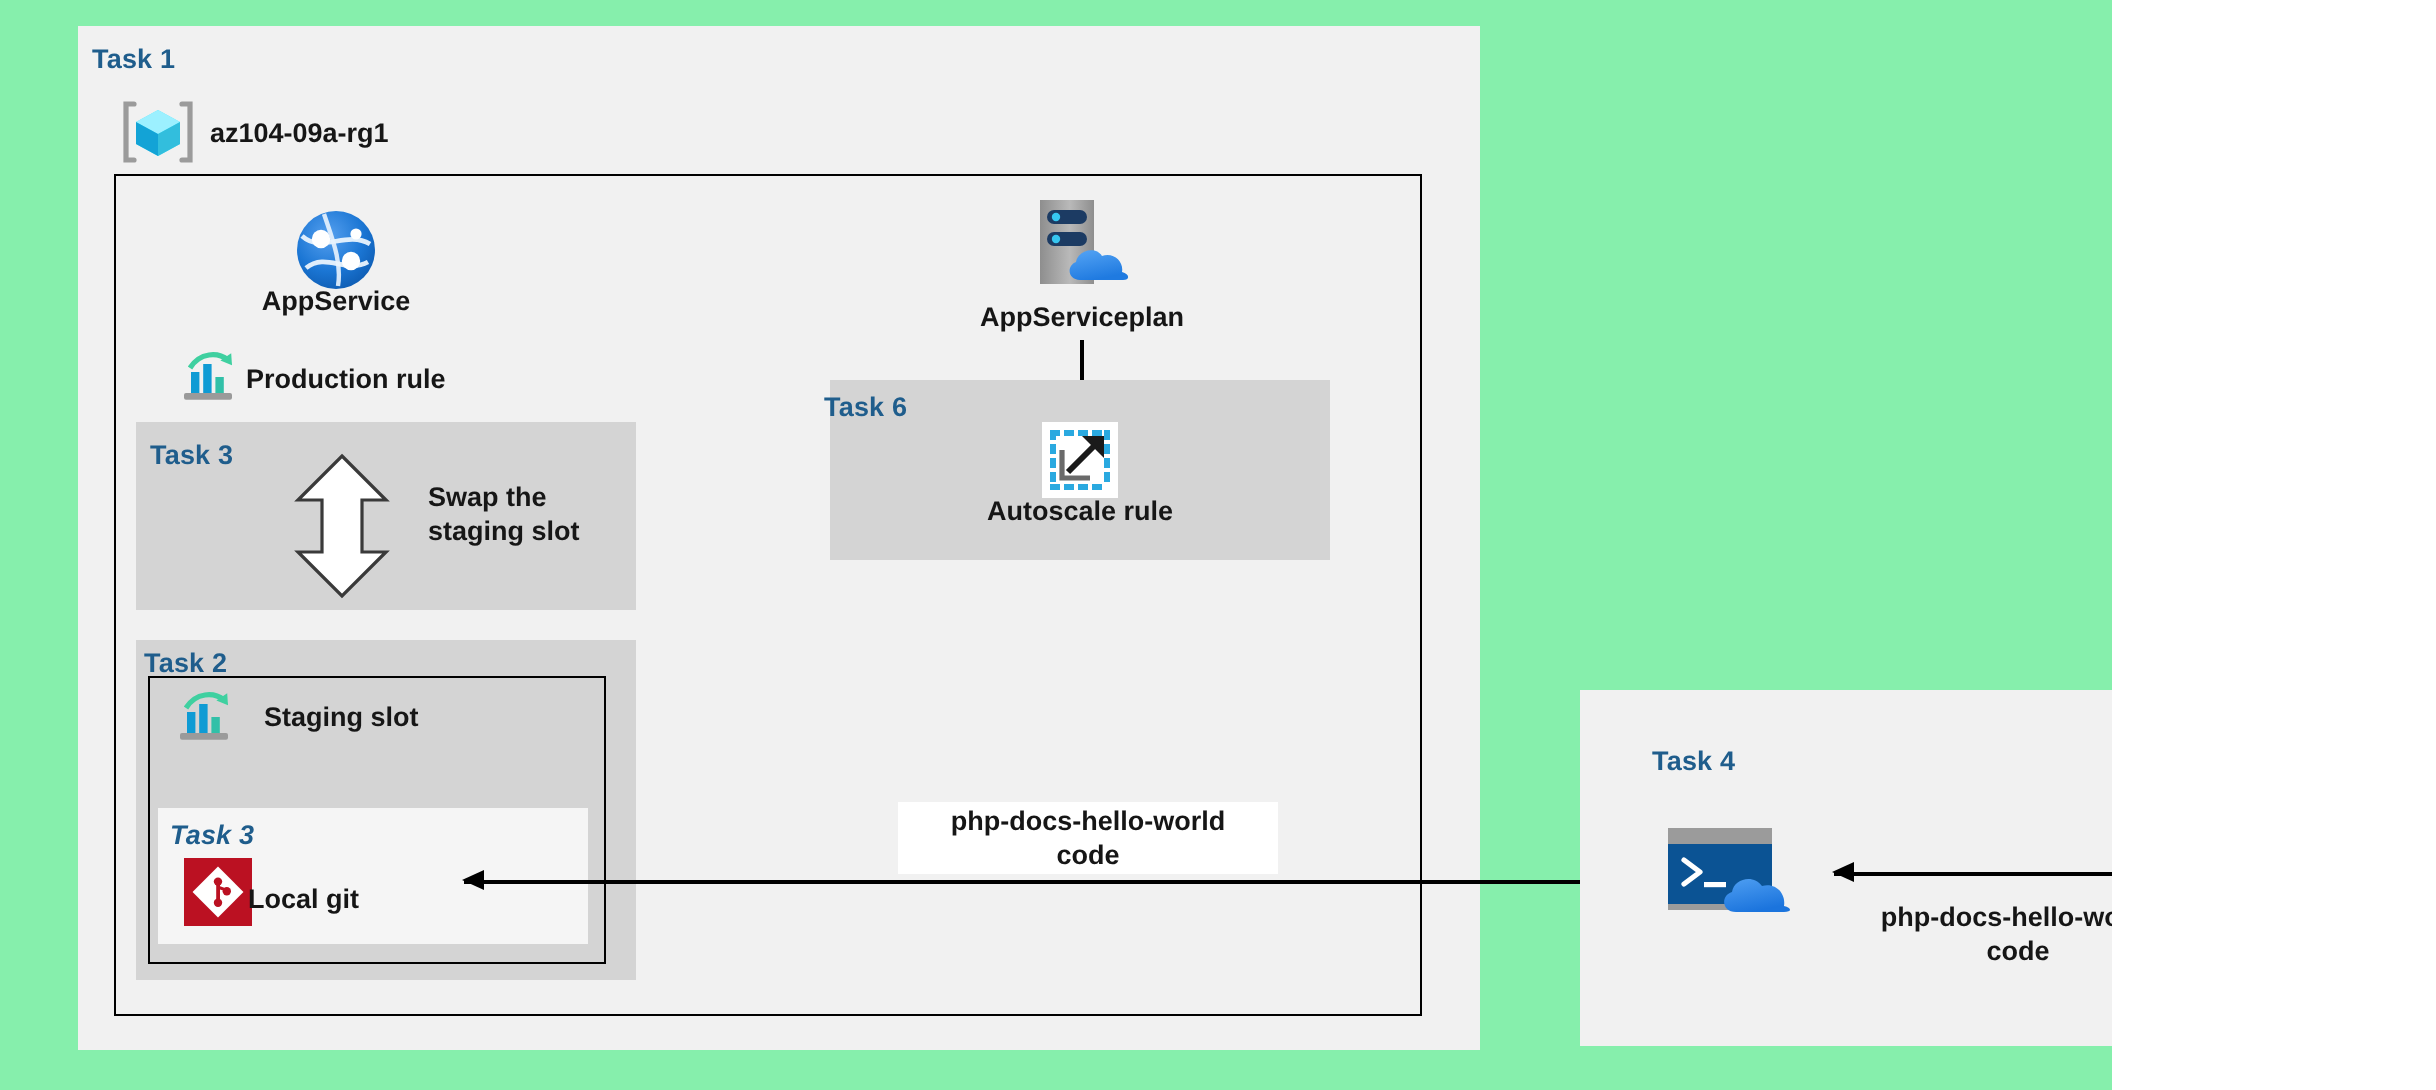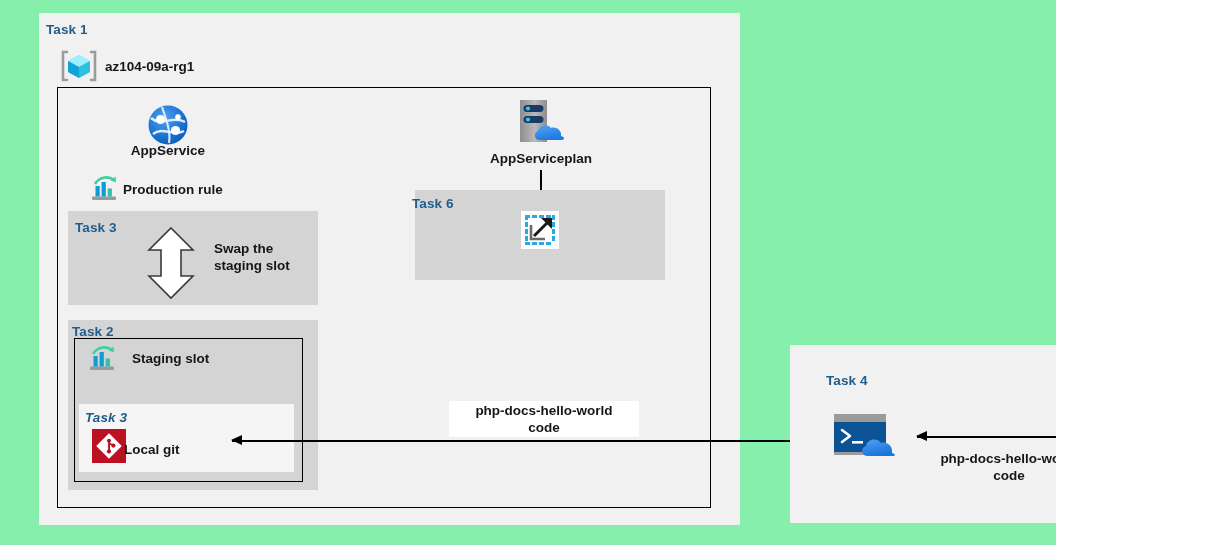--- a/index.html
+++ b/index.html
@@ -221,20 +221,21 @@
         <rect x="31" y="4" width="3" height="5"></rect>
           <rect x="31" y="11" width="3" height="5"></rect>
         <rect x="31" y="18" width="3" height="5"></rect>
           <rect x="31" y="25" width="3" height="5"></rect>
       </g>
       <path d="M10 14 L10 28 L24 28" fill="none" stroke="#6a6a6a" stroke-width="2.6"></path>
       <path d="M13 25 L29 9" stroke="#1a1a1a" stroke-width="3"></path>
       <polygon points="31,7 31,18 20,7" fill="#1a1a1a"></polygon>
     </svg>
   </div>
+  <div class="node-label" style="left:460px; top:247px; width:160px;">Autoscale rule</div>
 
   <div class="hline" style="left:232px; top:440px; width:580px;"></div>
   <div class="arrowhead-left" style="left:231px; top:435px;"></div>
   <div class="node-label" style="left:449px; top:401px; width:190px; background:#ffffff; padding:1px 0;">php-docs-hello-world
 code</div>
 
   <div class="box shade-light" style="left:790px; top:345px; width:390px; height:178px;"></div>
   <div class="task-label" style="left:826px; top:373px;">Task 4</div>
 
   <div class="icon" style="left:832px; top:412px; width:68px; height:48px;">

